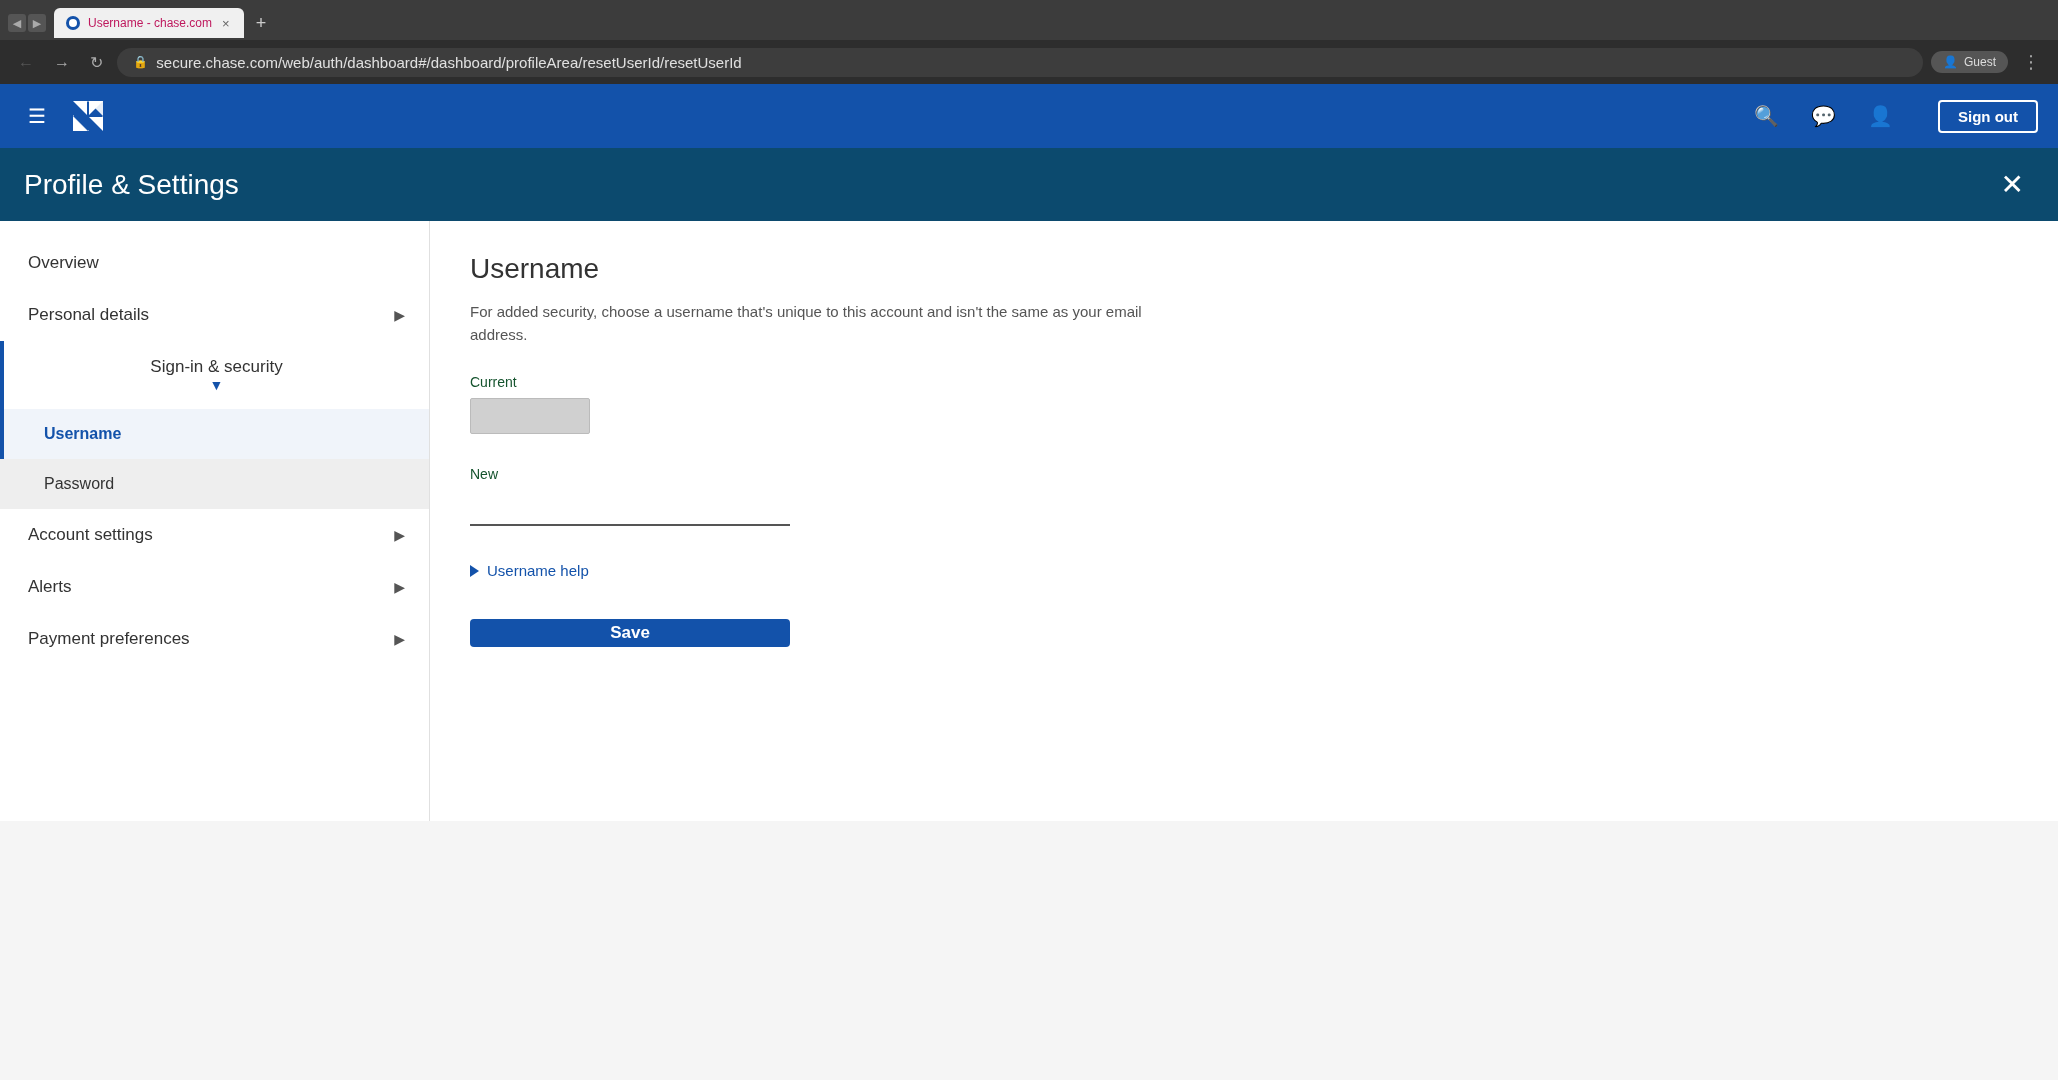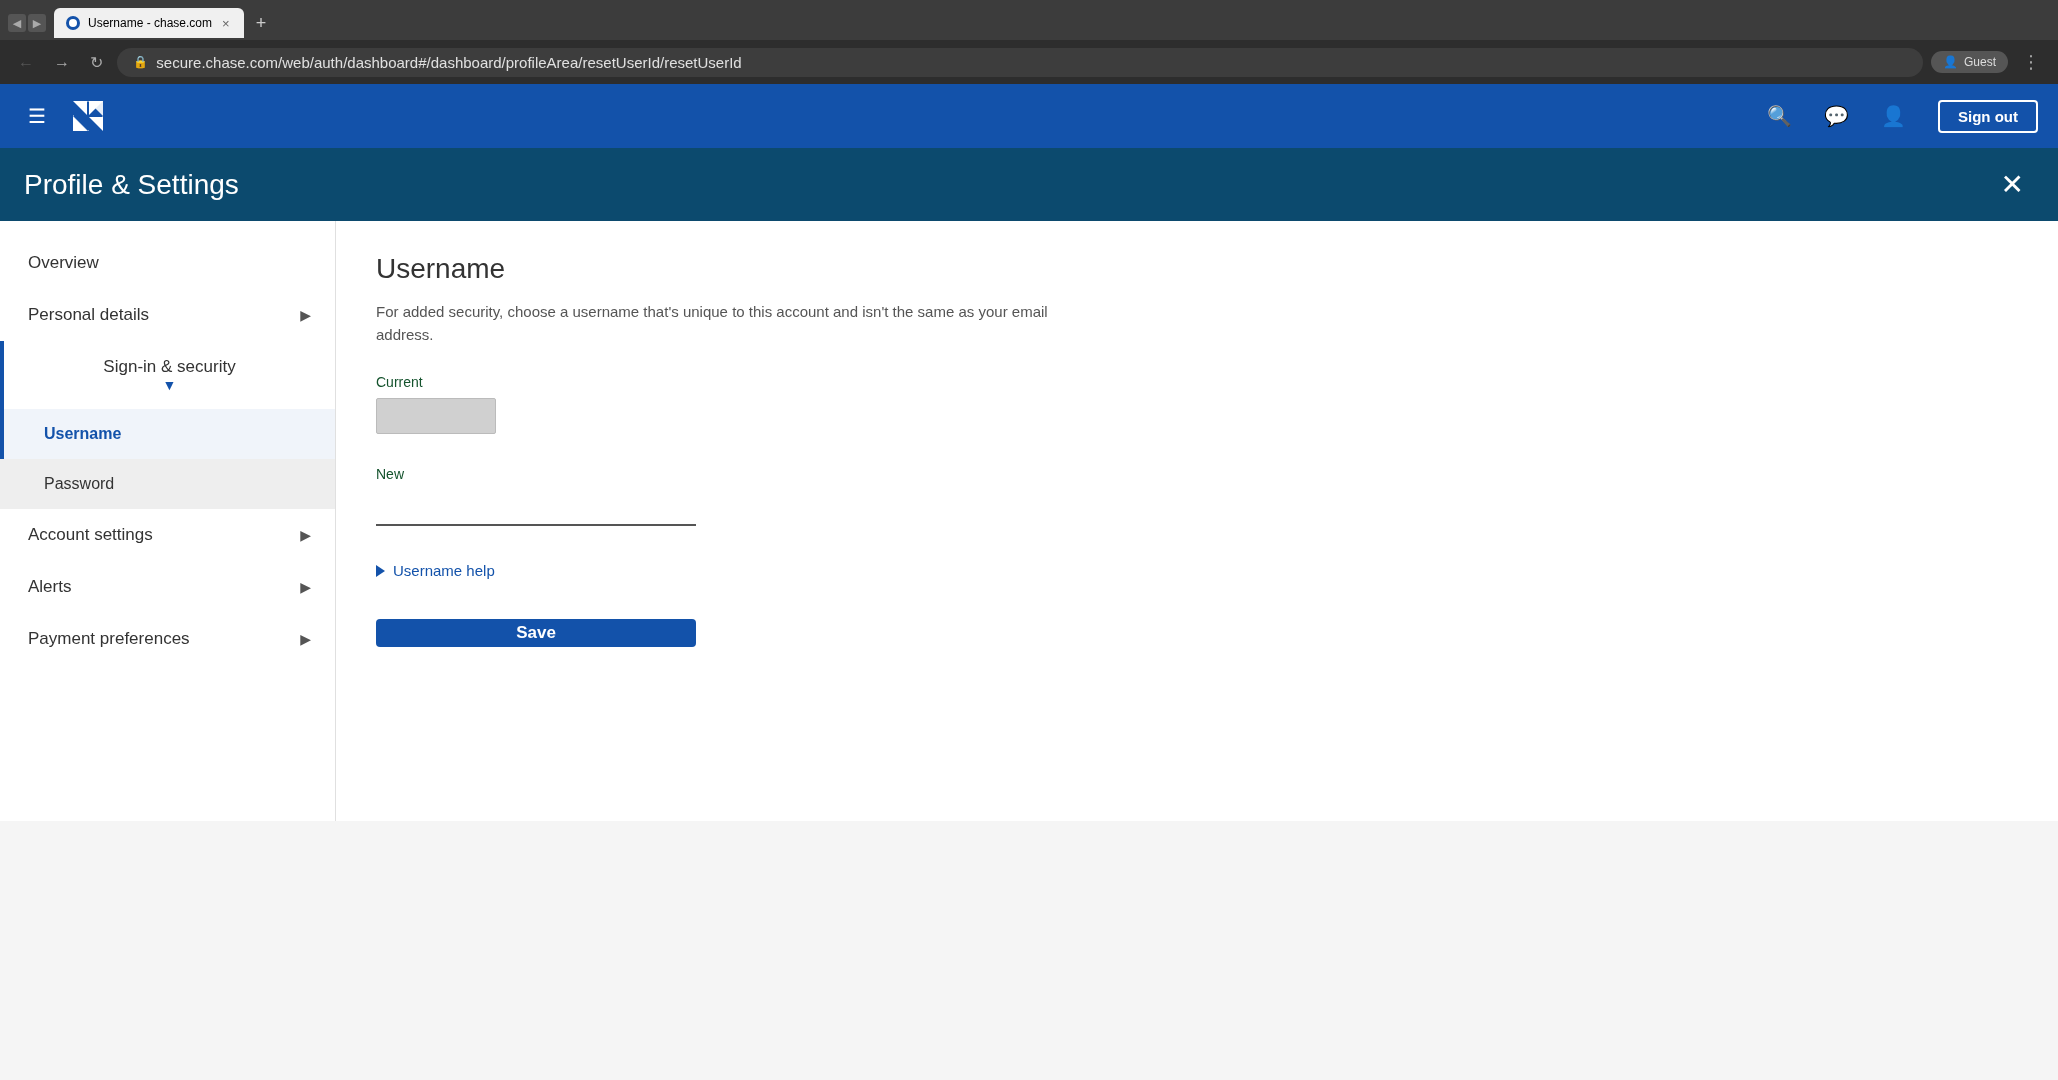--- a/index.html
+++ b/index.html
@@ -45,21 +45,21 @@
       background: #1352aa;
       border-radius: 50%;
       display: flex; align-items: center; justify-content: center;
       flex-shrink: 0;
     }
     .tab-favicon-inner {
       width: 8px; height: 8px; background: white; border-radius: 50%;
     }
     .tab-title {
       font-size: 12px;
-      color: #000000;
+      color: #be185d;
       flex: 1;
       white-space: nowrap;
       overflow: hidden;
       text-overflow: ellipsis;
     }
     .tab-close {
       color: #666;
       font-size: 13px;
       cursor: pointer;
       padding: 0 2px;
@@ -160,21 +160,21 @@
     }
     .sign-out-btn {
       background: none;
       border: 2px solid white;
       color: white;
       padding: 6px 18px;
       font-size: 15px;
       font-weight: 600;
       border-radius: 4px;
       cursor: pointer;
-      margin-left: 8px;
+      margin-left: 21px;
     }
 
     
     .profile-header {
       background: #0c4a6e;
       padding: 16px 24px;
       display: flex;
       align-items: center;
       justify-content: space-between;
     }
@@ -194,21 +194,21 @@
 
     
     .main-content {
       display: flex;
       min-height: 600px;
       background: white;
     }
 
     
     .sidebar {
-      width: 336px;
+      width: 430px;
       flex-shrink: 0;
       border-right: 1px solid #e0e0e0;
       padding: 16px 0;
     }
     .sidebar-item {
       display: flex;
       align-items: center;
       padding: 16px 24px;
       cursor: pointer;
       color: #333;

